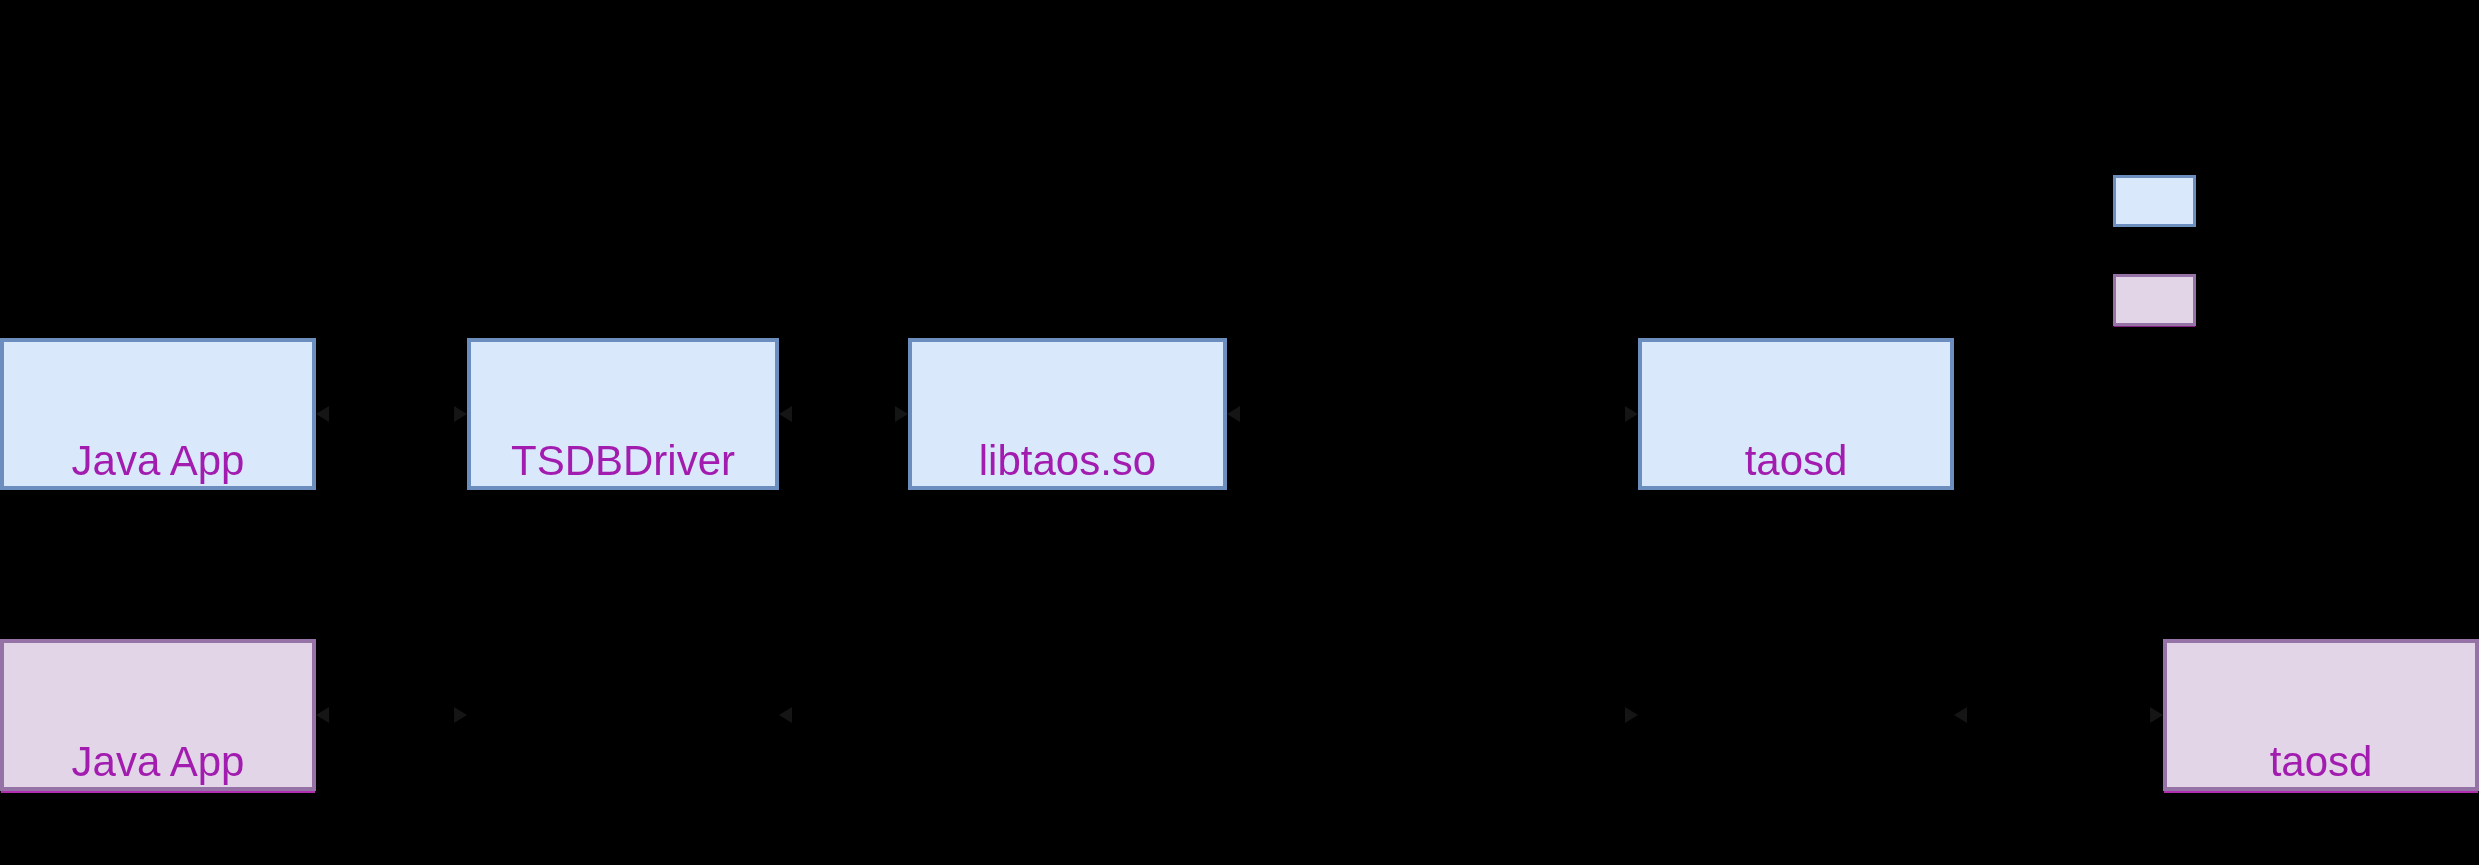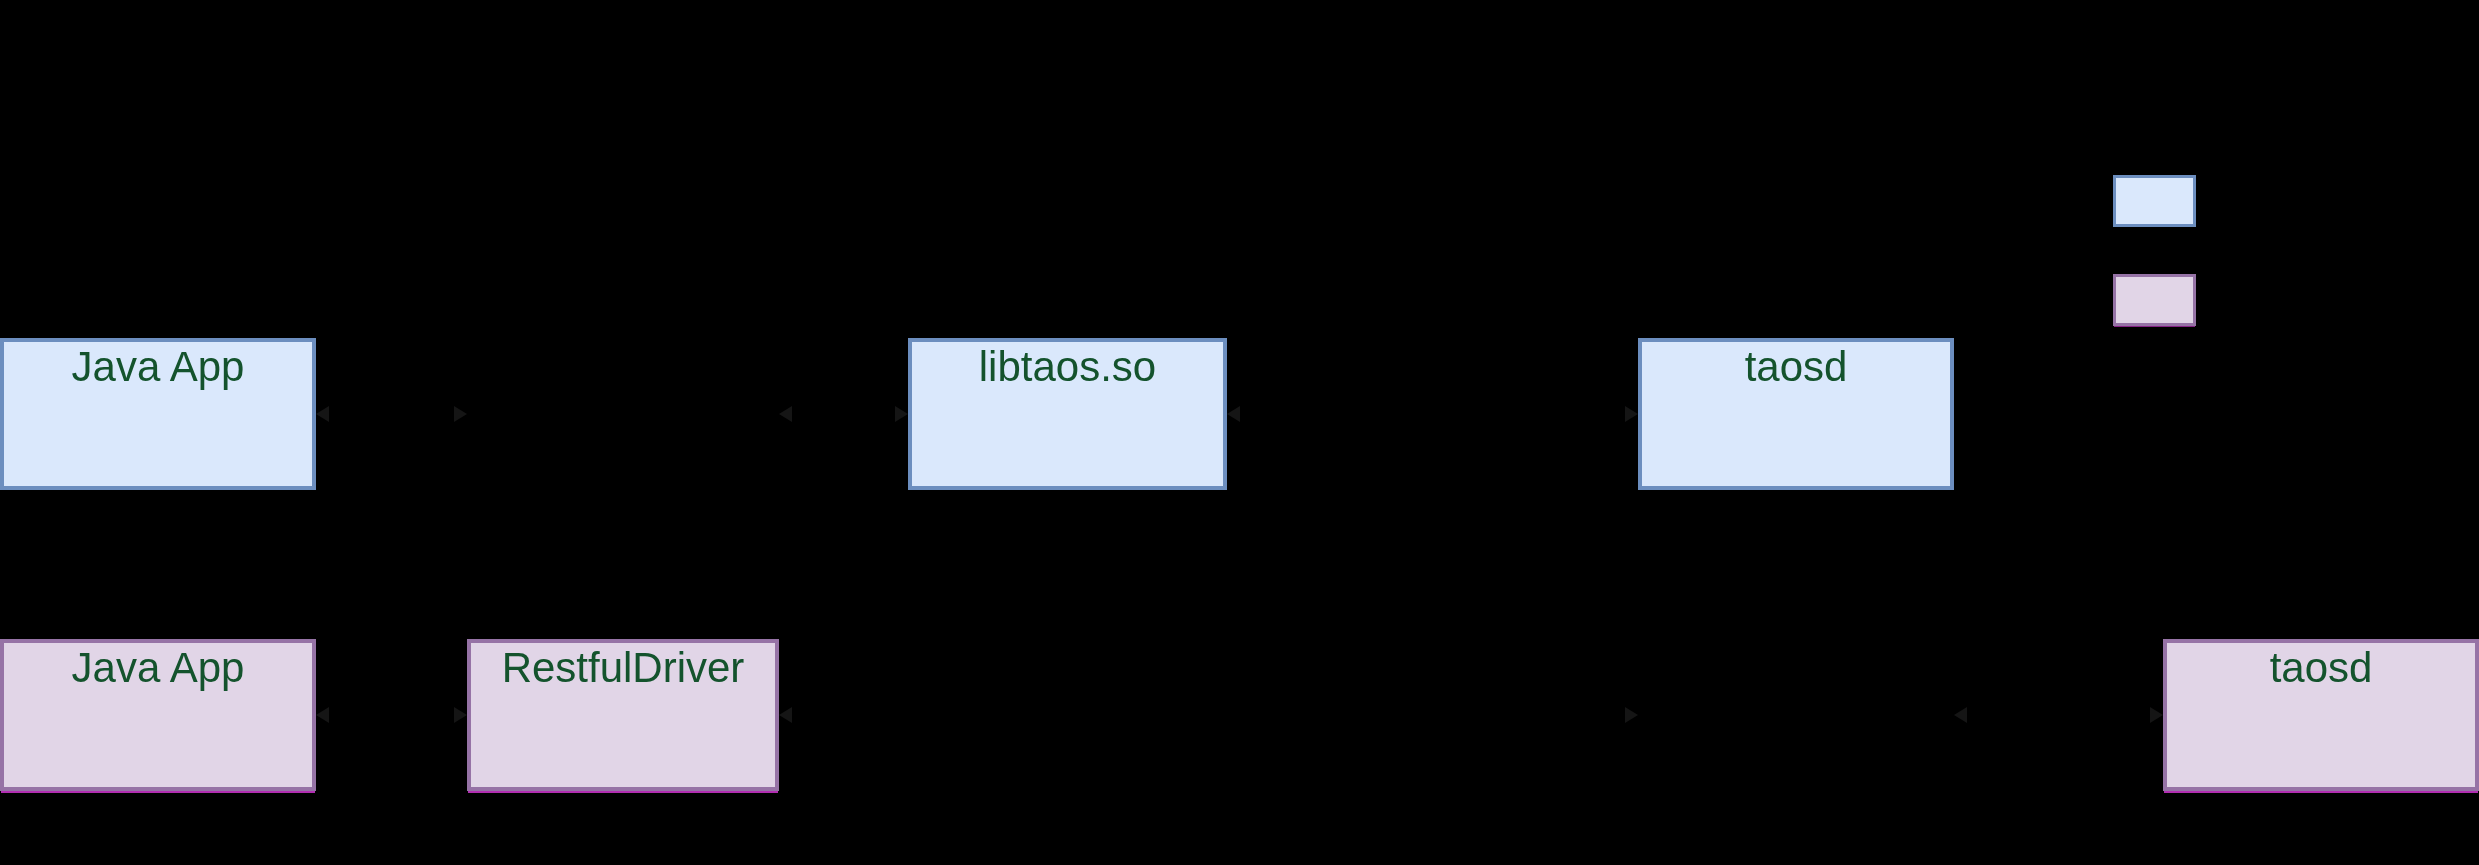--- a/index.html
+++ b/index.html
@@ -18,23 +18,23 @@
     position: relative;
     width: 2479px;
     height: 865px;
     background: #000000;
   }
   .node {
     position: absolute;
     box-sizing: border-box;
     border: 4px solid;
     display: flex;
-    align-items: flex-start;
+    align-items: flex-end;
     justify-content: center;
-    color: #14532d;
+    color: #a21caf;
     font-size: 42px;
     line-height: 1.2;
     white-space: nowrap;
   }
   .node.blue {
     background: #dae8fc;
     border-color: #6c8ebf;
   }
   .node.purple {
     background: #e1d5e7;
@@ -106,30 +106,30 @@
       <div class="arrow left"></div>
       <div class="arrow right"></div>
     </div>
     <div class="edge" style="left: 1954px; top: 714px; width: 209px;">
       <div class="arrow left"></div>
       <div class="arrow right"></div>
     </div>
     <div class="node blue" style="left: 0px; top: 338px; width: 316px; height: 152px;">
       <span class="node-label">Java App</span>
     </div>
+    <div class="node blue" style="left: 467px; top: 338px; width: 312px; height: 152px;">
+      <span class="node-label">TSDBDriver</span>
+    </div>
     <div class="node blue" style="left: 908px; top: 338px; width: 319px; height: 152px;">
       <span class="node-label">libtaos.so</span>
     </div>
     <div class="node blue" style="left: 1638px; top: 338px; width: 316px; height: 152px;">
       <span class="node-label">taosd</span>
     </div>
     <div class="node purple" style="left: 0px; top: 639px; width: 316px; height: 152px;">
       <span class="node-label">Java App</span>
     </div>
-    <div class="node purple" style="left: 467px; top: 639px; width: 312px; height: 152px;">
-      <span class="node-label">RestfulDriver</span>
-    </div>
     <div class="node purple" style="left: 2163px; top: 639px; width: 316px; height: 152px;">
       <span class="node-label">taosd</span>
     </div>
     <div class="swatch blue" style="left: 2113px; top: 175px; width: 83px; height: 52px;"></div>
     <div class="swatch purple" style="left: 2113px; top: 274px; width: 83px; height: 52px;"></div>
   </div>
 
 </body></html>

